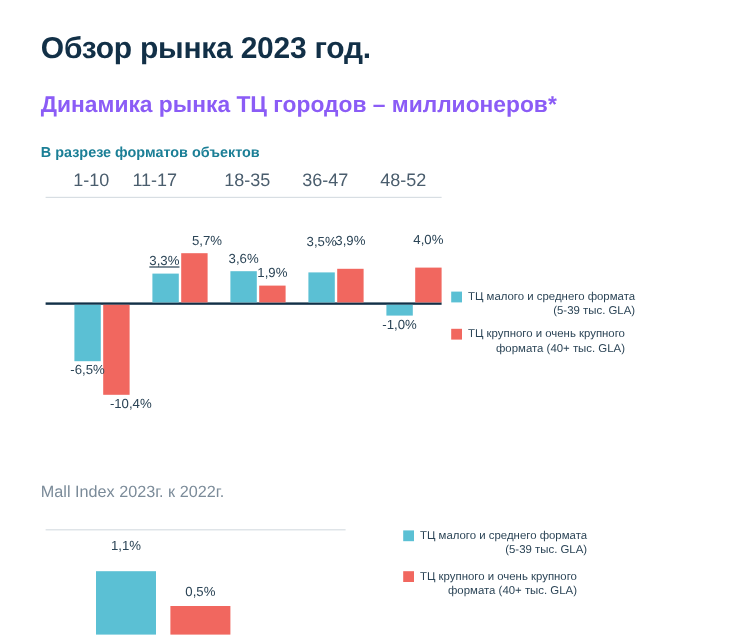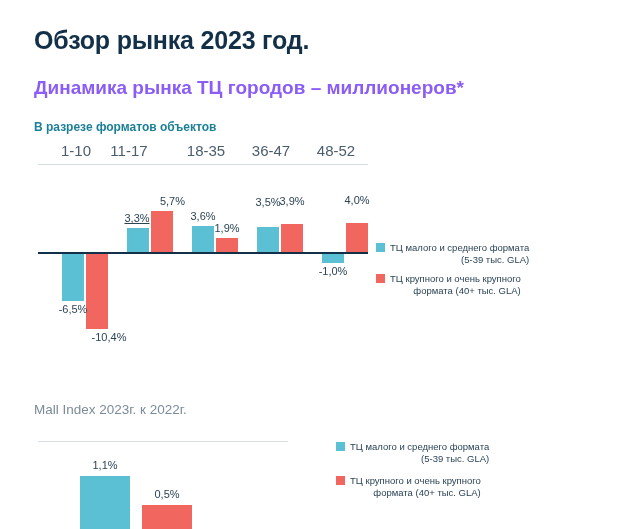--- a/index.html
+++ b/index.html
@@ -207,21 +207,21 @@
 
   <div class="chart-caption" style="margin-top:10px;">Mall Index 2023г. к 2022г.</div>
 
   <div class="chart2-wrap">
     <div class="plot2">
       <div class="top-rule"></div>
       <div class="axis-line" style="top:88px;"></div>
 
       <div class="bar teal" style="left:42px; top:35px; height:53px; width:50px;"></div>
       <div class="bar red" style="left:104px; top:64px; height:24px; width:50px;"></div>
-      <div class="bar-label" style="left:44px; top:18px;">1,1%</div>
+      <div class="bar-label" style="left:44px; top:8px;">1,1%</div>
       <div class="bar-label" style="left:106px; top:47px;">0,5%</div>
     </div>
 
     <div class="legend" style="left:320px; top:14px; width:260px;">
       <div class="legend-row">
         <span class="legend-swatch" style="background:#5bc0d4;"></span>
         <span class="legend-text">ТЦ малого и среднего формата
 (5-39  тыс. GLA)</span>
       </div>
       <div class="legend-row" style="margin-top:10px;">

